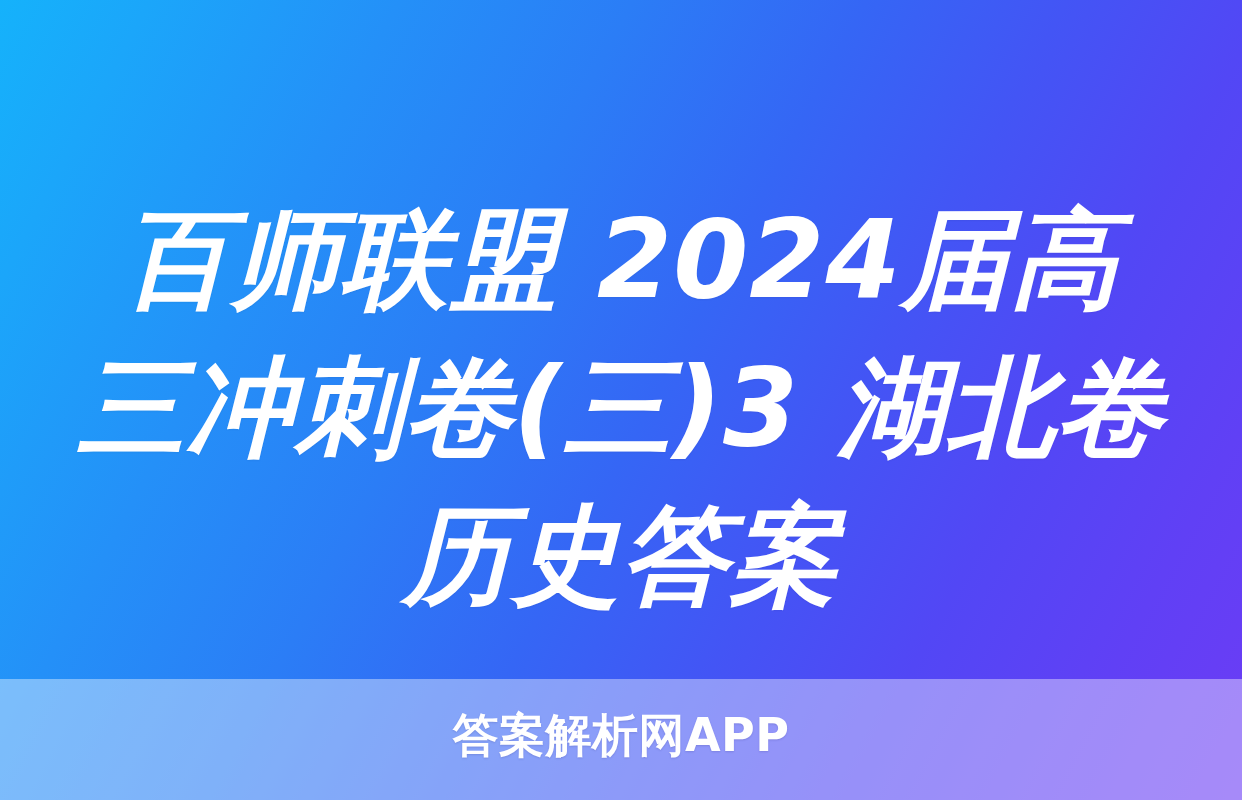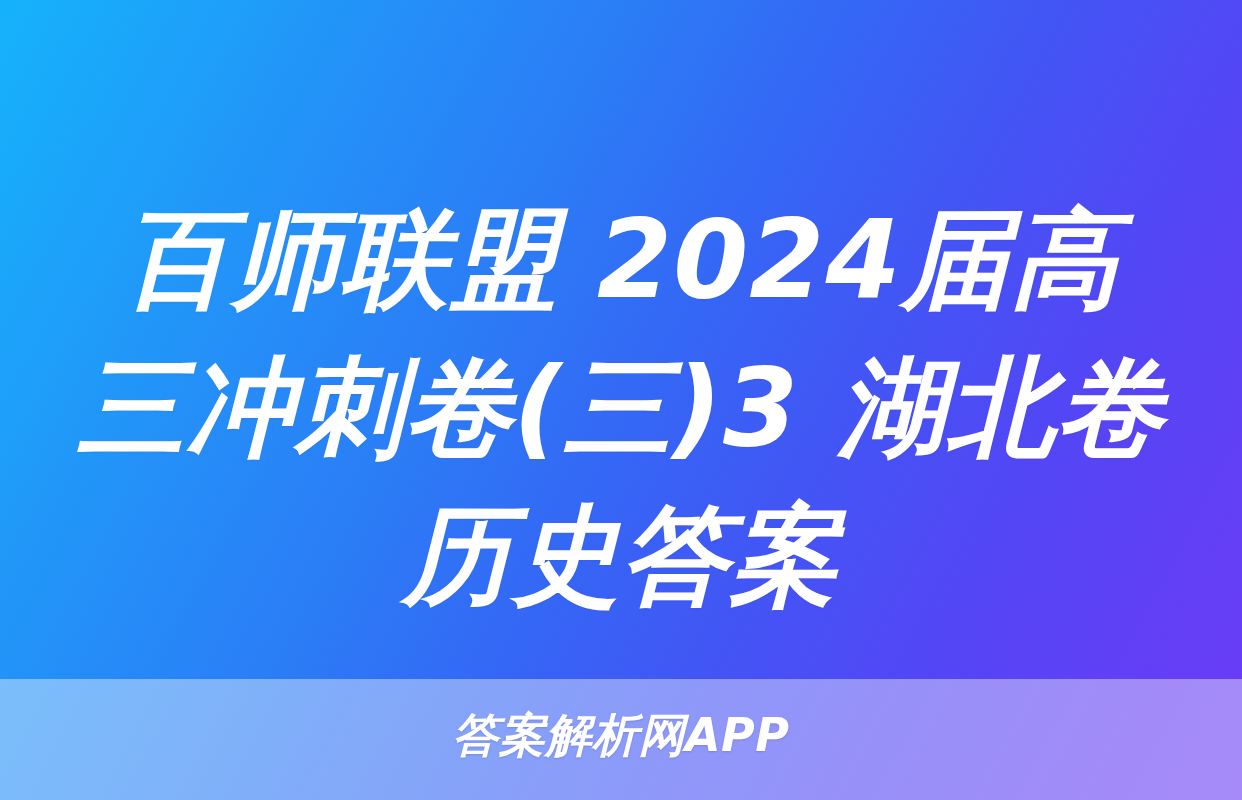--- a/index.html
+++ b/index.html
@@ -69,21 +69,20 @@
   .watermark {
     position:absolute;
     left:0;
     right:0;
     top:706px;
     text-align:center;
     color:#ffffff;
     font-size:46px;
     line-height:58px;
     font-weight:700;
-    font-style:italic;
     letter-spacing:0.5px;
     text-shadow:0 1px 2px rgba(40,40,120,0.18);
   }
 </style>
 </head>
 <body>
 
 <div id="poster">
 
   <div class="bg-gradient"></div>

